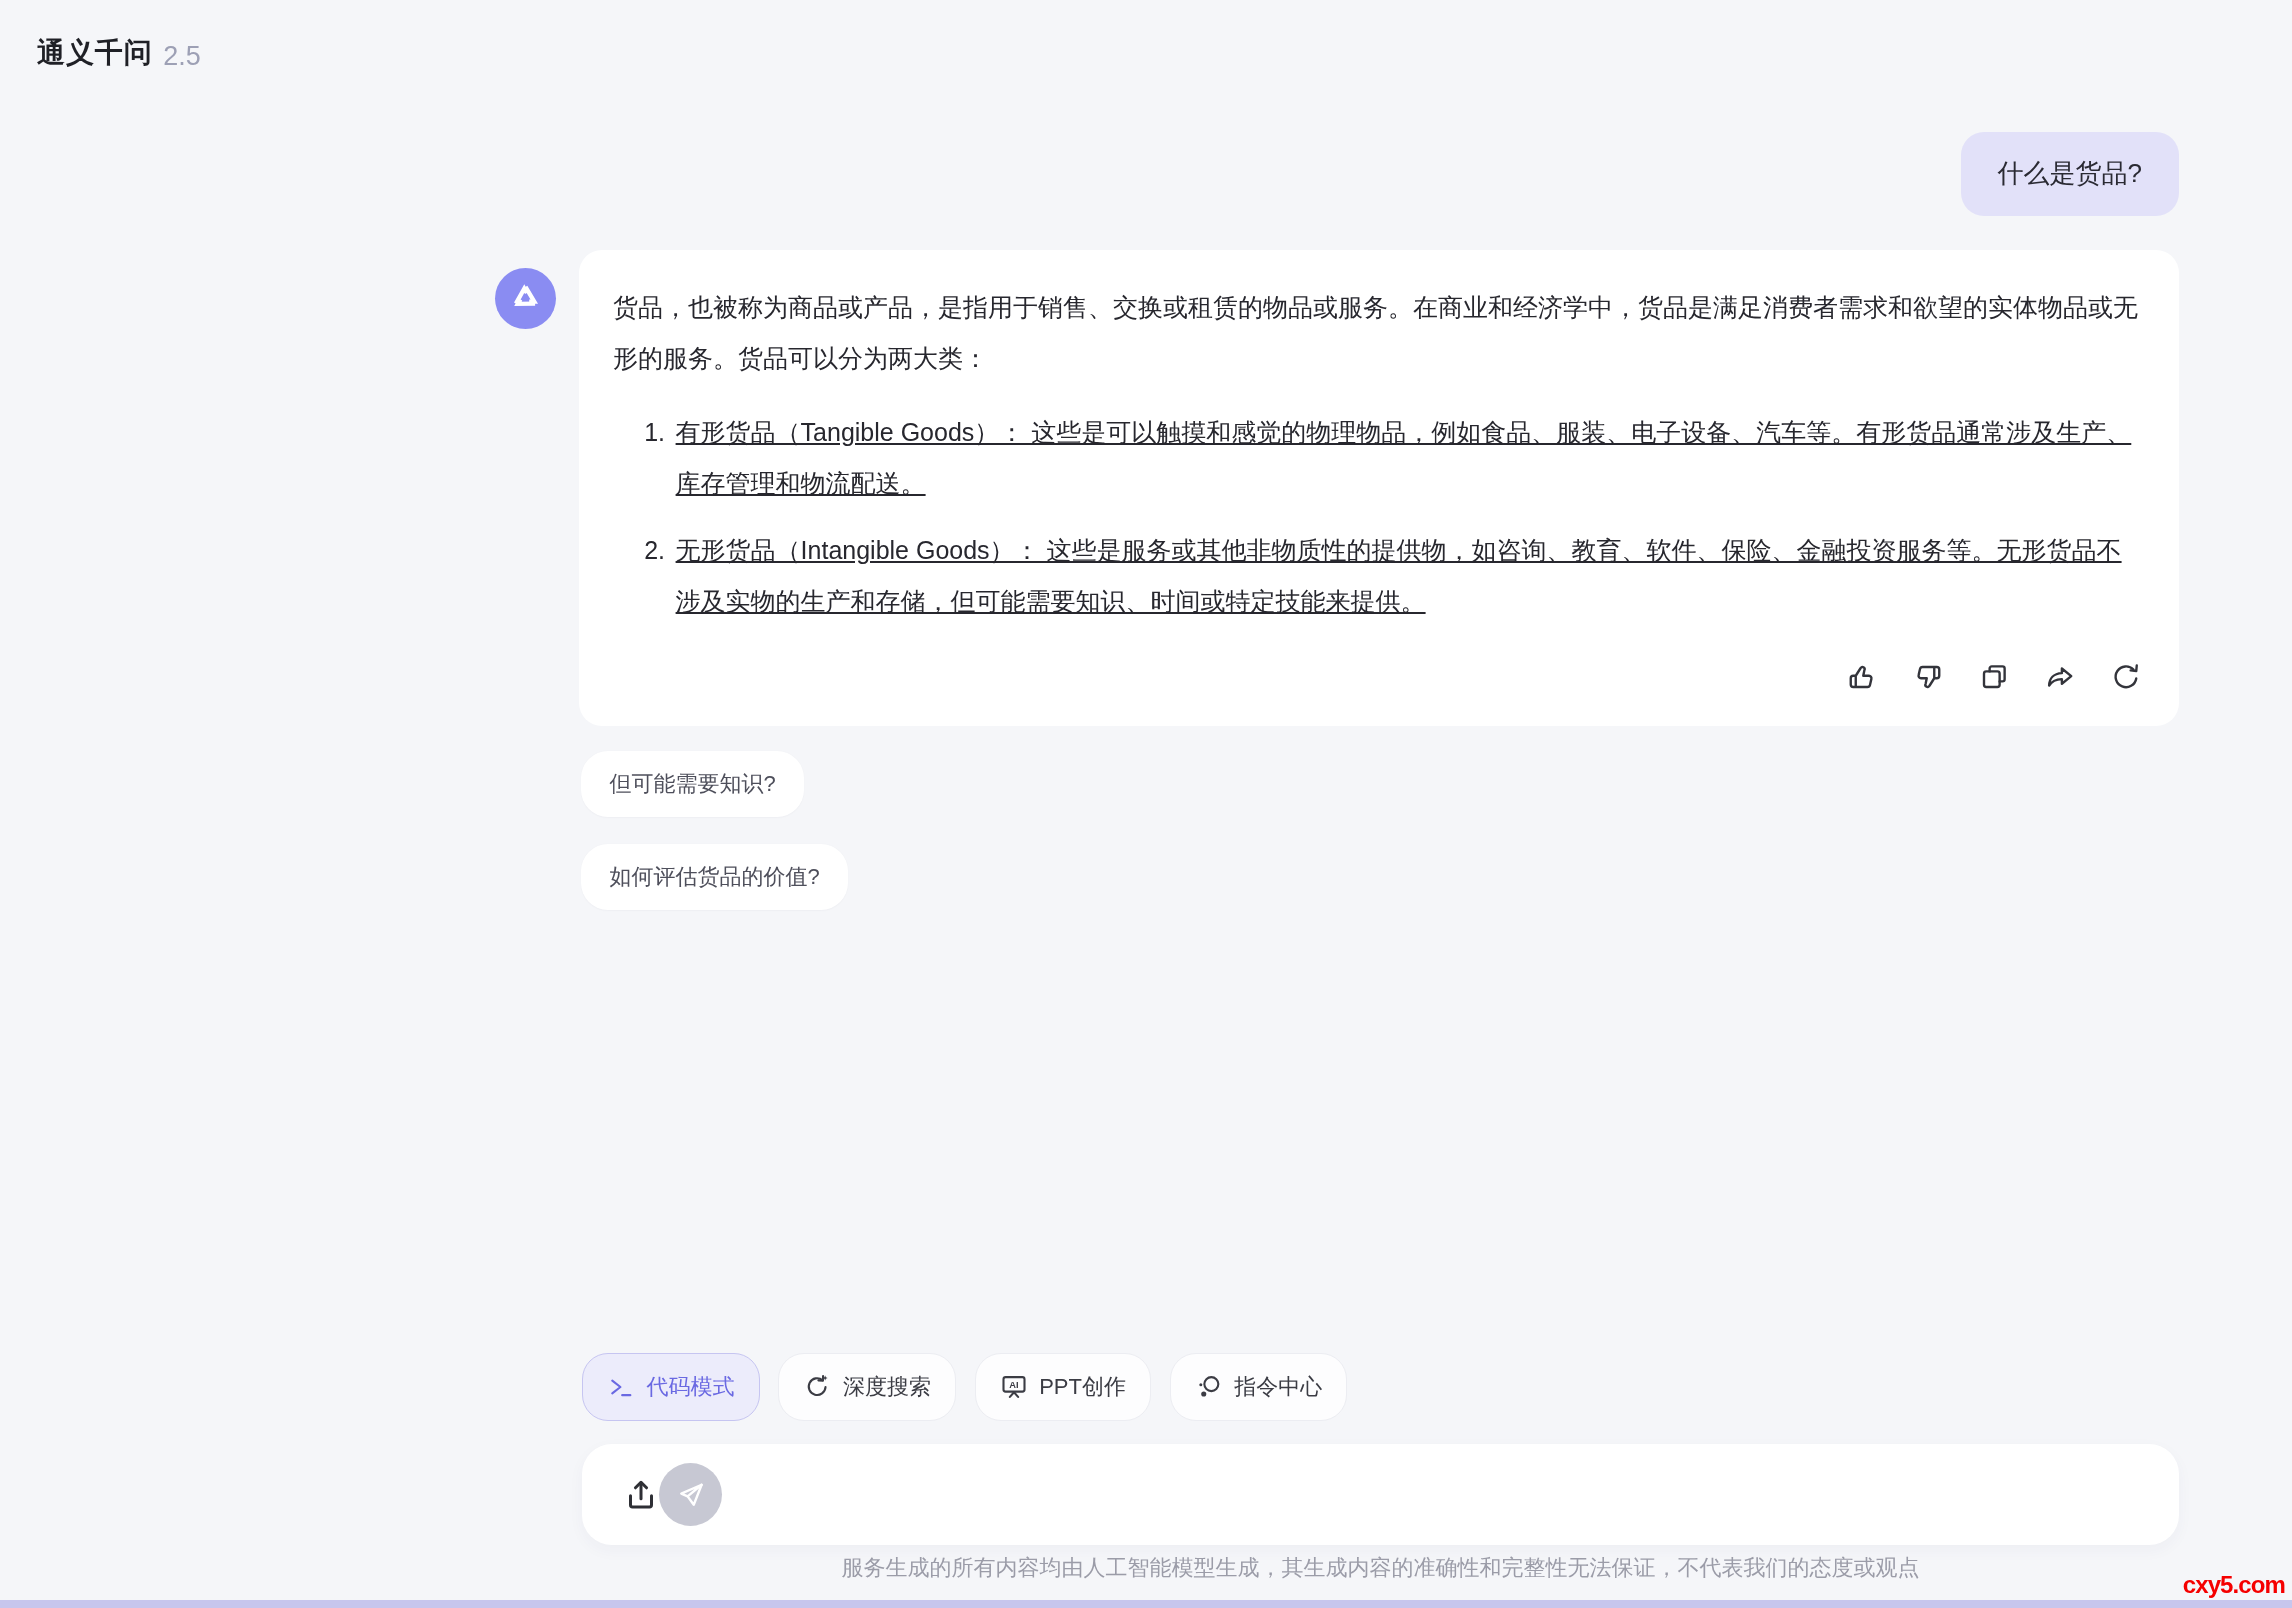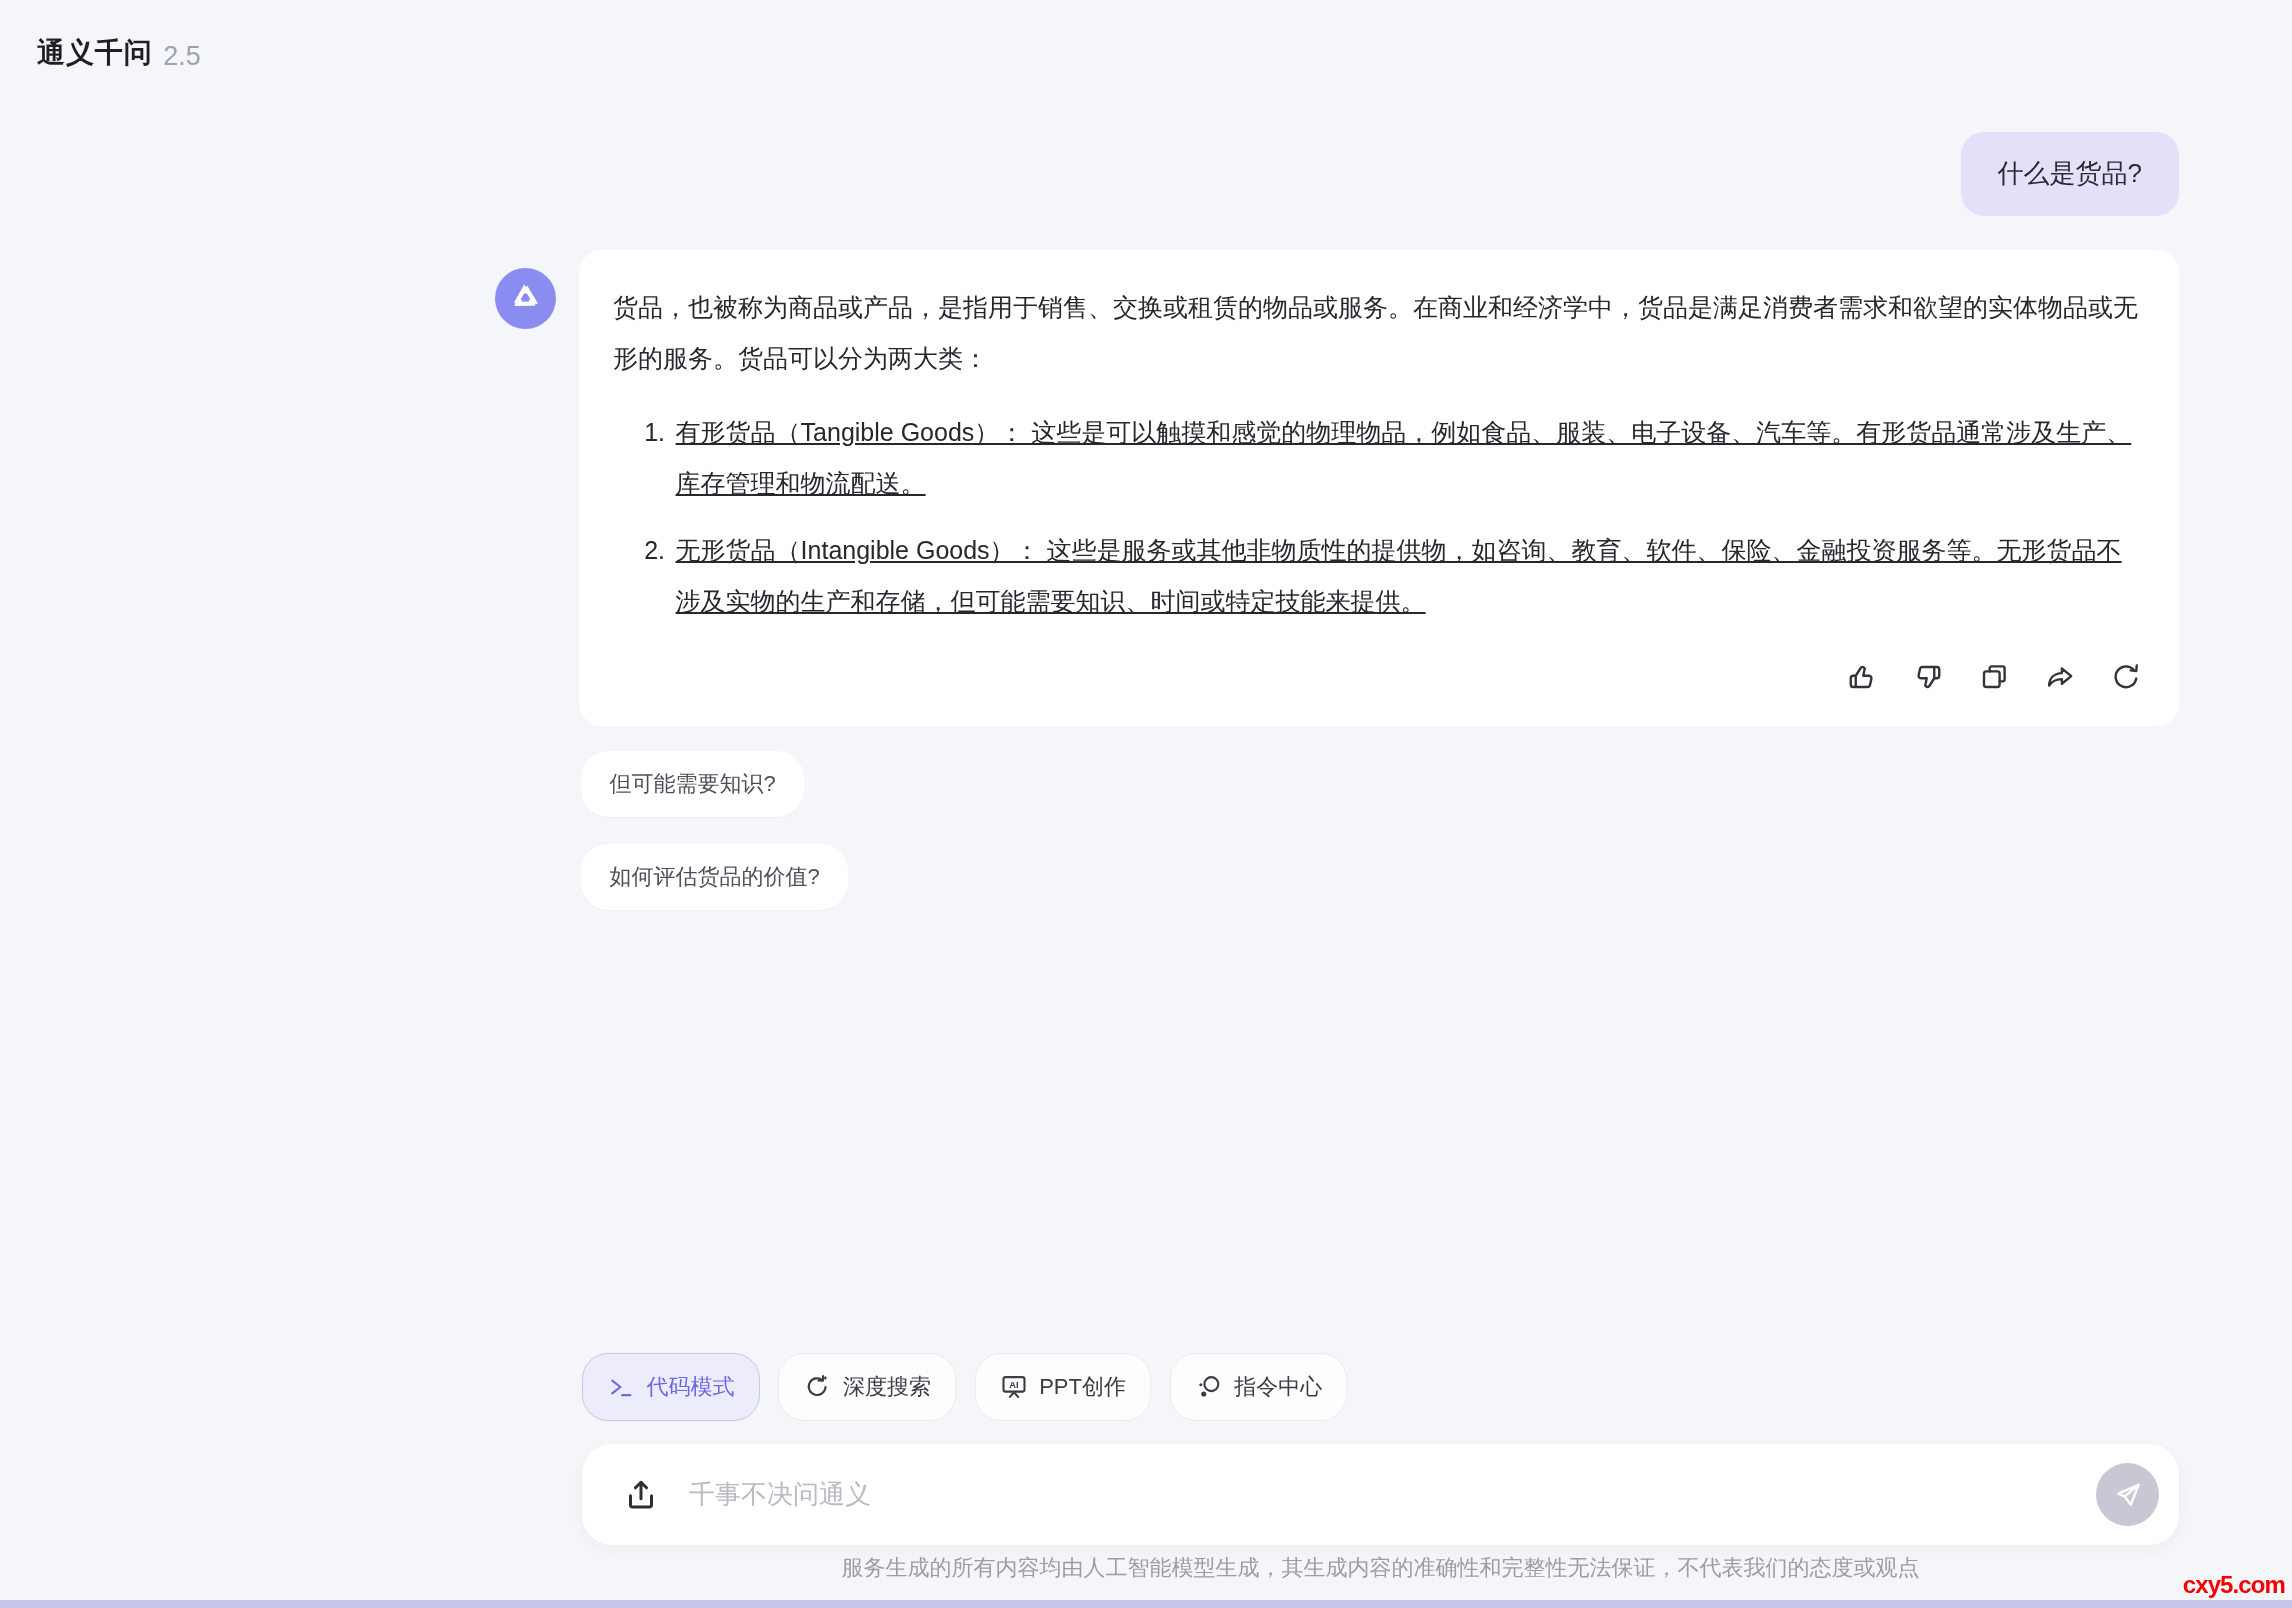--- a/index.html
+++ b/index.html
@@ -245,21 +245,20 @@
   </div>
 
   <div class="input-box">
     <span class="upload-btn">
       <svg viewBox="0 0 24 24">
         <path d="M5 12.5v6.2c0 .7.6 1.3 1.3 1.3h11.4c.7 0 1.3-.6 1.3-1.3v-6.2"></path>
         <line x1="12" y1="14.5" x2="12" y2="3.8"></line>
         <polyline points="8.3,7.2 12,3.5 15.7,7.2"></polyline>
       </svg>
     </span>
-    <input class="composer-input" type="text" value="" placeholder="千事不决问通义" style="">
     <span class="send-btn">
       <svg viewBox="0 0 24 24">
         <path d="M20.5 3.8 4.2 10.9l5.1 2.2L20.5 3.8z"></path>
         <path d="M20.5 3.8 14.2 19.8l-4.9-6.7"></path>
       </svg>
     </span>
   </div>
 </div>
 
 <div class="footer">服务生成的所有内容均由人工智能模型生成，其生成内容的准确性和完整性无法保证，不代表我们的态度或观点</div>

